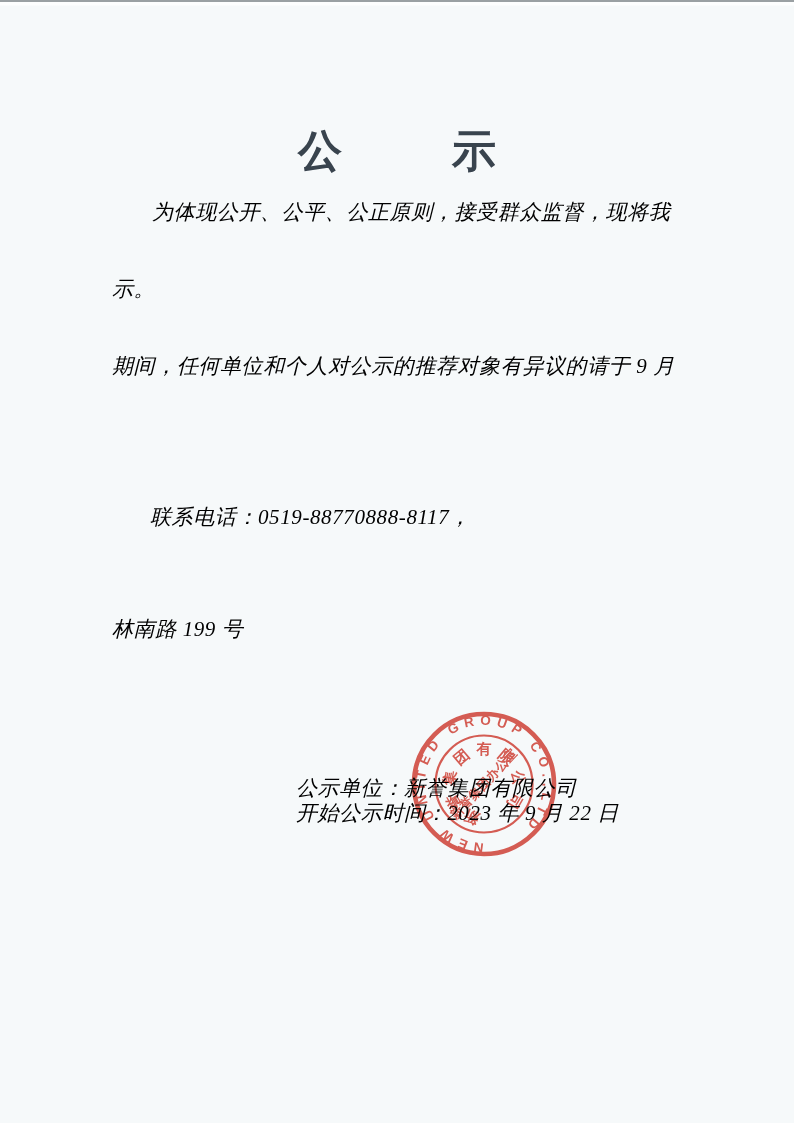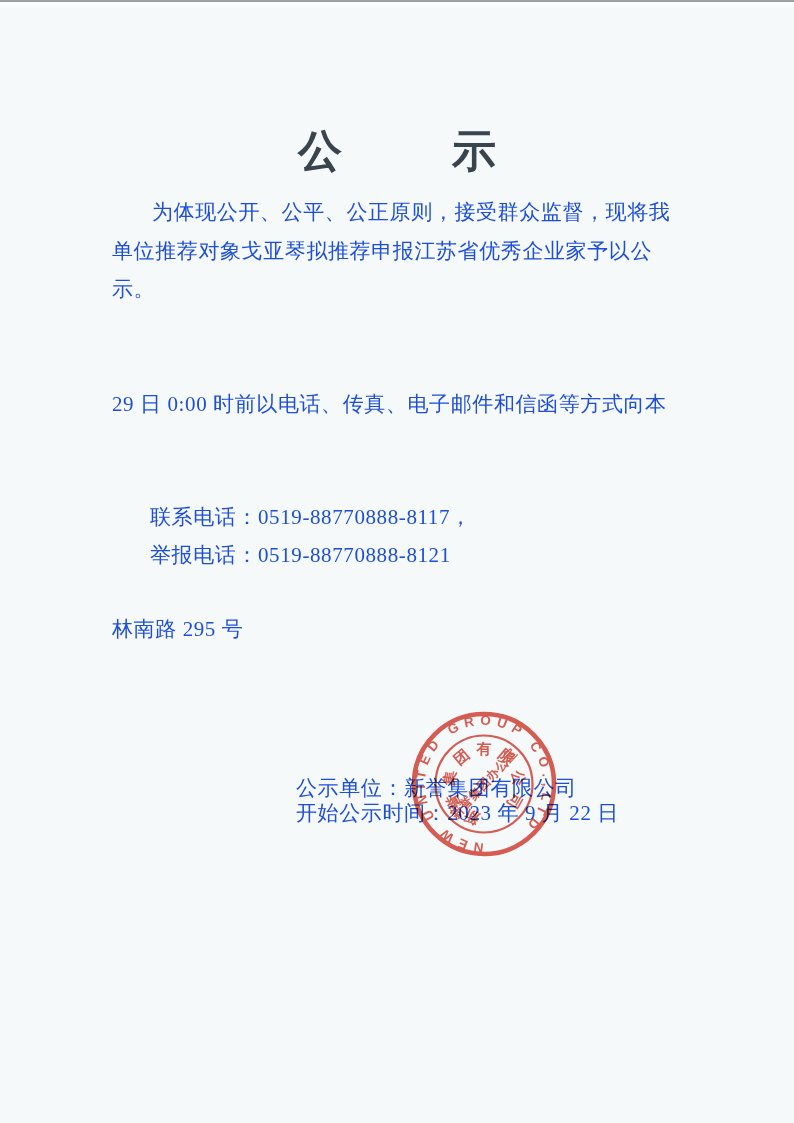--- a/index.html
+++ b/index.html
@@ -36,22 +36,23 @@
     font-size: 44px;
     line-height: 48px;
     color: #39444e;
     letter-spacing: 0;
   }
   .line {
     position: absolute;
     white-space: pre;
     font-size: 21px;
     line-height: 30px;
-    color: #1d4ed8;
+    color: #000000;
     letter-spacing: 0.6px;
+    font-style: italic;
   }
   .stamp {
     position: absolute;
     left: 409px;
     top: 709px;
     width: 150px;
     height: 150px;
     mix-blend-mode: multiply;
     opacity: 0.88;
   }
@@ -63,28 +64,26 @@
 <div class="page">
 
   <div class="scan-edge"></div>
 
   <h1 class="title">
     <span>公</span>
     <span>示</span>
   </h1>
 
   <div class="line" style="left:152px; top:197px;">为体现公开、公平、公正原则，接受群众监督，现将我</div>
-  <div class="line" style="left:112px; top:236px;">单位推荐对象戈亚琴拟推荐申报江苏省优秀企业家予以公</div>
   <div class="line" style="left:112px; top:274px;">示。</div>
 
-  <div class="line" style="left:112px; top:389px;">29 日 0:00 时前以电话、传真、电子邮件和信函等方式向本</div>
+  <div class="line" style="left:112px; top:351px;">期间，任何单位和个人对公示的推荐对象有异议的请于 9 月</div>
 
   <div class="line" style="left:150px; top:502px;">联系电话：0519-88770888-8117，</div>
-  <div class="line" style="left:150px; top:540px;">举报电话：0519-88770888-8121</div>
-  <div class="line" style="left:112px; top:614px;">林南路 295 号</div>
+  <div class="line" style="left:112px; top:614px;">林南路 199 号</div>
 
   <div class="line" style="left:296px; top:773px;">公示单位：新誉集团有限公司</div>
   <div class="line" style="left:296px; top:798px;">开始公示时间：2023 年 9 月 22 日</div>
 
   <svg class="stamp" viewBox="0 0 150 150" aria-hidden="true">
     <g fill="none" stroke="#d7473c">
       <circle cx="75" cy="75" r="70" stroke-width="4.6"></circle>
       <circle cx="75" cy="75" r="48.5" stroke-width="2.2"></circle>
     </g>
     <defs>

